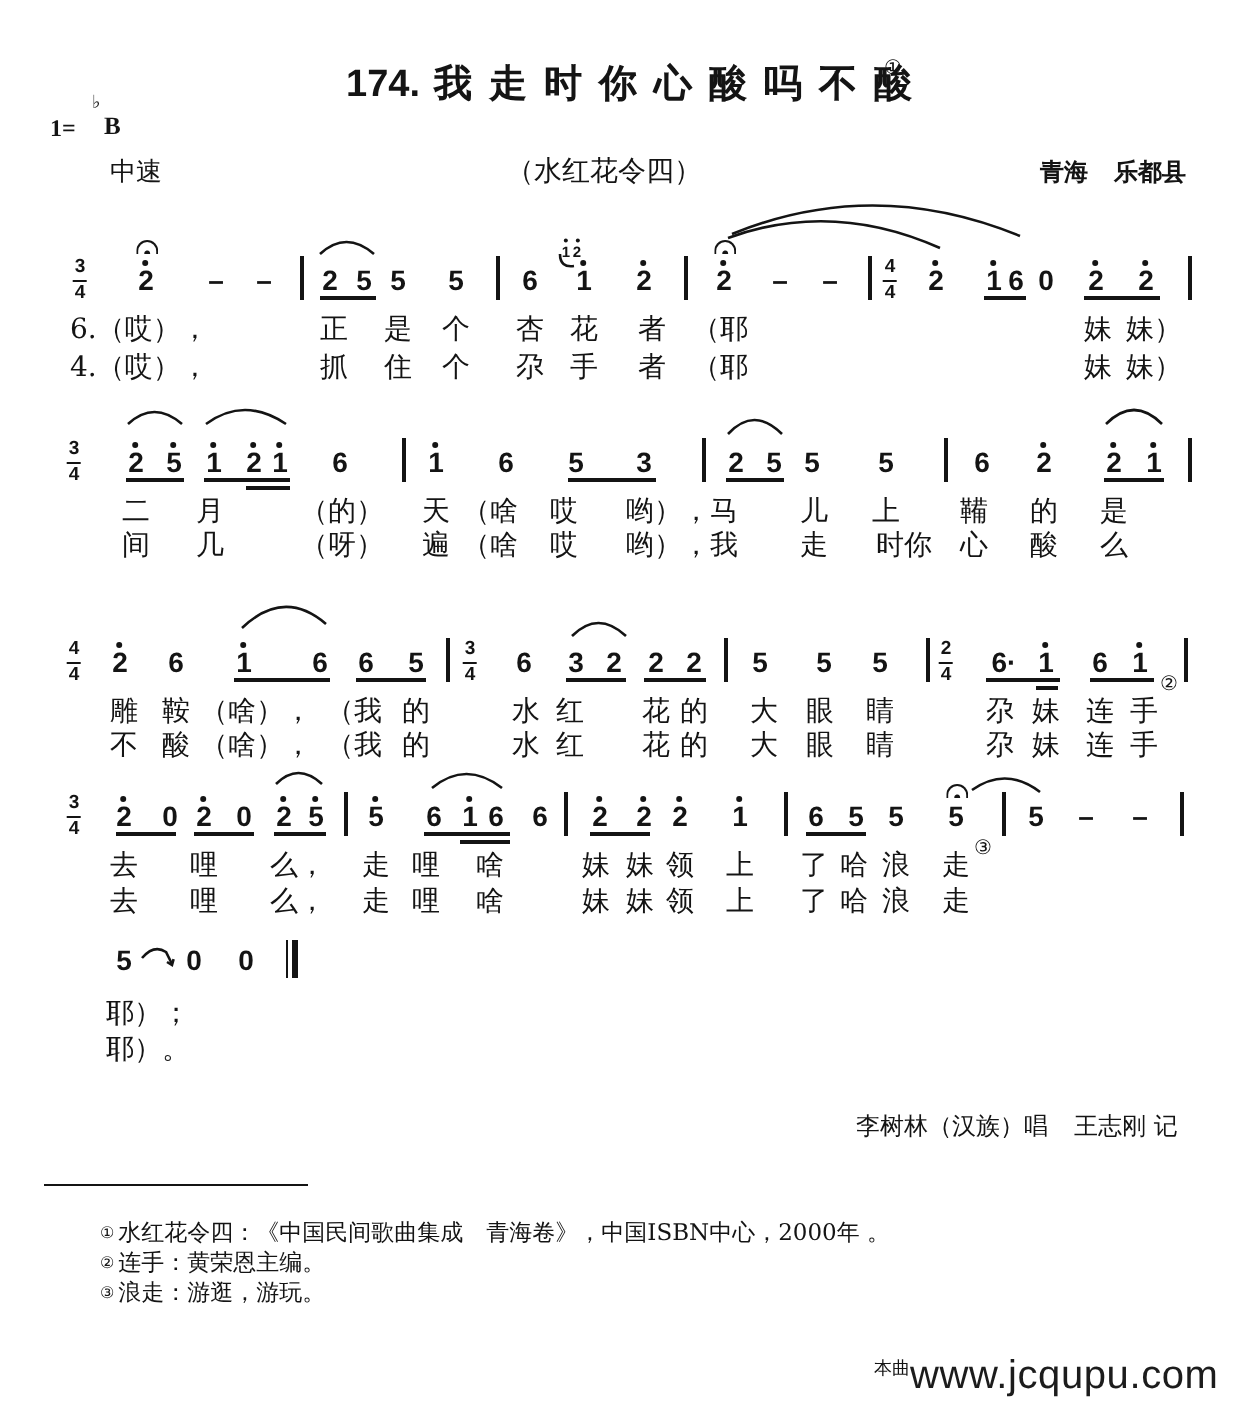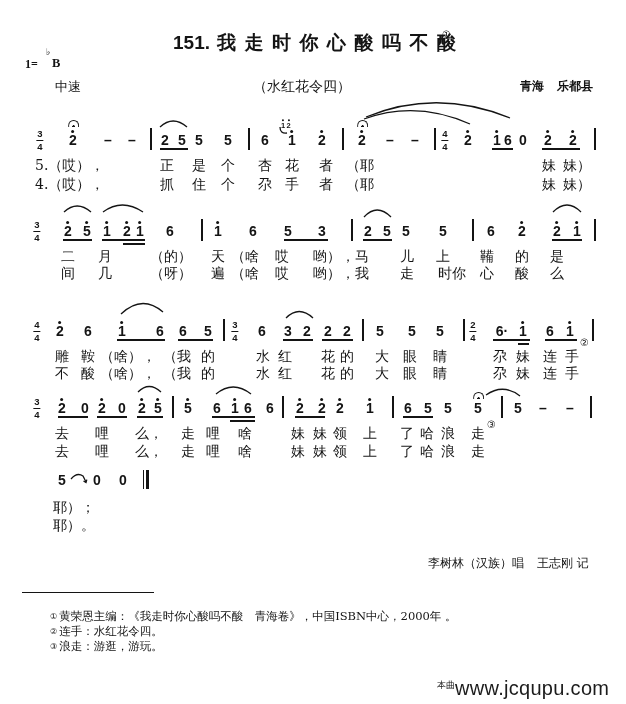--- a/index.html
+++ b/index.html
@@ -26,21 +26,21 @@
 .title-txt{font-family:"DejaVu Sans",sans-serif;font-weight:bold;font-size:19px;letter-spacing:8.5px;}
 .fn{position:absolute;left:50px;font-size:11.5px;line-height:1;white-space:nowrap;font-family:"DejaVu Serif",serif;}
 .fn .mk{font-size:8px;margin-right:2px;vertical-align:1px;}
 </style>
 </head>
 <body>
 
 <div class="page">
 
   <div>
-    <span class="t title-num" style="left:173px;top:33px">151.</span>
+    <span class="t title-num" style="left:173px;top:33px">174.</span>
     <span class="t title-txt" style="left:217px;top:33px">我走时你心酸吗不酸</span>
     <span class="t" style="left:442px;top:30px;font-size:10px;font-family:'DejaVu Sans',sans-serif">①</span>
 
     <span class="t" style="left:25px;top:58px;font-family:'Liberation Serif',serif;font-weight:bold;font-size:12px">1=</span>
     <span class="t" style="left:46px;top:48px;font-family:'DejaVu Sans',sans-serif;font-size:9px">♭</span>
     <span class="t" style="left:52px;top:57px;font-family:'Liberation Serif',serif;font-weight:bold;font-size:12.5px">B</span>
 
     <span class="t" style="left:55px;top:80px;font-size:13px">中速</span>
     <span class="t" style="left:302px;top:79px;font-size:14px;transform:translateX(-50%)">（水红花令四）</span>
     <span class="t" style="left:520px;top:80px;font-size:12px;font-weight:bold">青海</span>
@@ -104,21 +104,21 @@
     <span class="n" style="left:508px;top:140px">6</span>
     <span class="n" style="left:523px;top:140px">0</span>
     <span class="n" style="left:548px;top:140px" data-mark="high">2</span>
     <span class="n" style="left:573px;top:140px" data-mark="high">2</span>
     <div class="bar" style="left:594px;top:128px"></div>
 
     <div class="ul" style="left:160px;top:148px;width:28px"></div>
     <div class="ul" style="left:492px;top:148px;width:21px"></div>
     <div class="ul" style="left:542px;top:148px;width:38px"></div>
 
-    <span class="ly l" style="left:35px;top:165px">5.（哎），</span>
+    <span class="ly l" style="left:35px;top:165px">6.（哎），</span>
     <span class="ly" style="left:167px;top:165px">正</span>
     <span class="ly" style="left:199px;top:165px">是</span>
     <span class="ly" style="left:228px;top:165px">个</span>
     <span class="ly" style="left:265px;top:165px">杏</span>
     <span class="ly" style="left:292px;top:165px">花</span>
     <span class="ly" style="left:326px;top:165px">者</span>
     <span class="ly l" style="left:346px;top:165px">（耶</span>
     <span class="ly" style="left:549px;top:165px">妹</span>
     <span class="ly l" style="left:563px;top:165px">妹）</span>
 
@@ -364,22 +364,22 @@
     <span class="ly l" style="left:53px;top:525px">耶）。</span>
   </div>
 
   <div>
     <span class="t" style="left:428px;top:557px;font-size:12px">李树林（汉族）唱</span>
     <span class="t" style="left:537px;top:557px;font-size:12px">王志刚 记</span>
   </div>
 
   <div>
     <div class="t" style="left:22px;top:592px;width:132px;height:1.2px;background:#141414"></div>
-    <div class="fn" style="top:611px"><span class="mk">①</span><span>黄荣恩主编：《我走时你心酸吗不酸　青海卷》，中国ISBN中心，2000年 。</span></div>
-    <div class="fn" style="top:626px"><span class="mk">②</span><span>连手：水红花令四。</span></div>
+    <div class="fn" style="top:611px"><span class="mk">①</span><span>水红花令四：《中国民间歌曲集成　青海卷》，中国ISBN中心，2000年 。</span></div>
+    <div class="fn" style="top:626px"><span class="mk">②</span><span>连手：黄荣恩主编。</span></div>
     <div class="fn" style="top:641px"><span class="mk">③</span><span>浪走：游逛，游玩。</span></div>
   </div>
 
   <div>
     <span class="t" style="left:437px;top:681px;font-size:9px;font-family:'DejaVu Sans',sans-serif">本曲</span>
     <span class="t" style="left:455px;top:678px;font-size:20px;font-family:'Liberation Sans',sans-serif;letter-spacing:0.3px;color:#1c1c1c">www.jcqupu.com</span>
   </div>
 
 </div>
 

